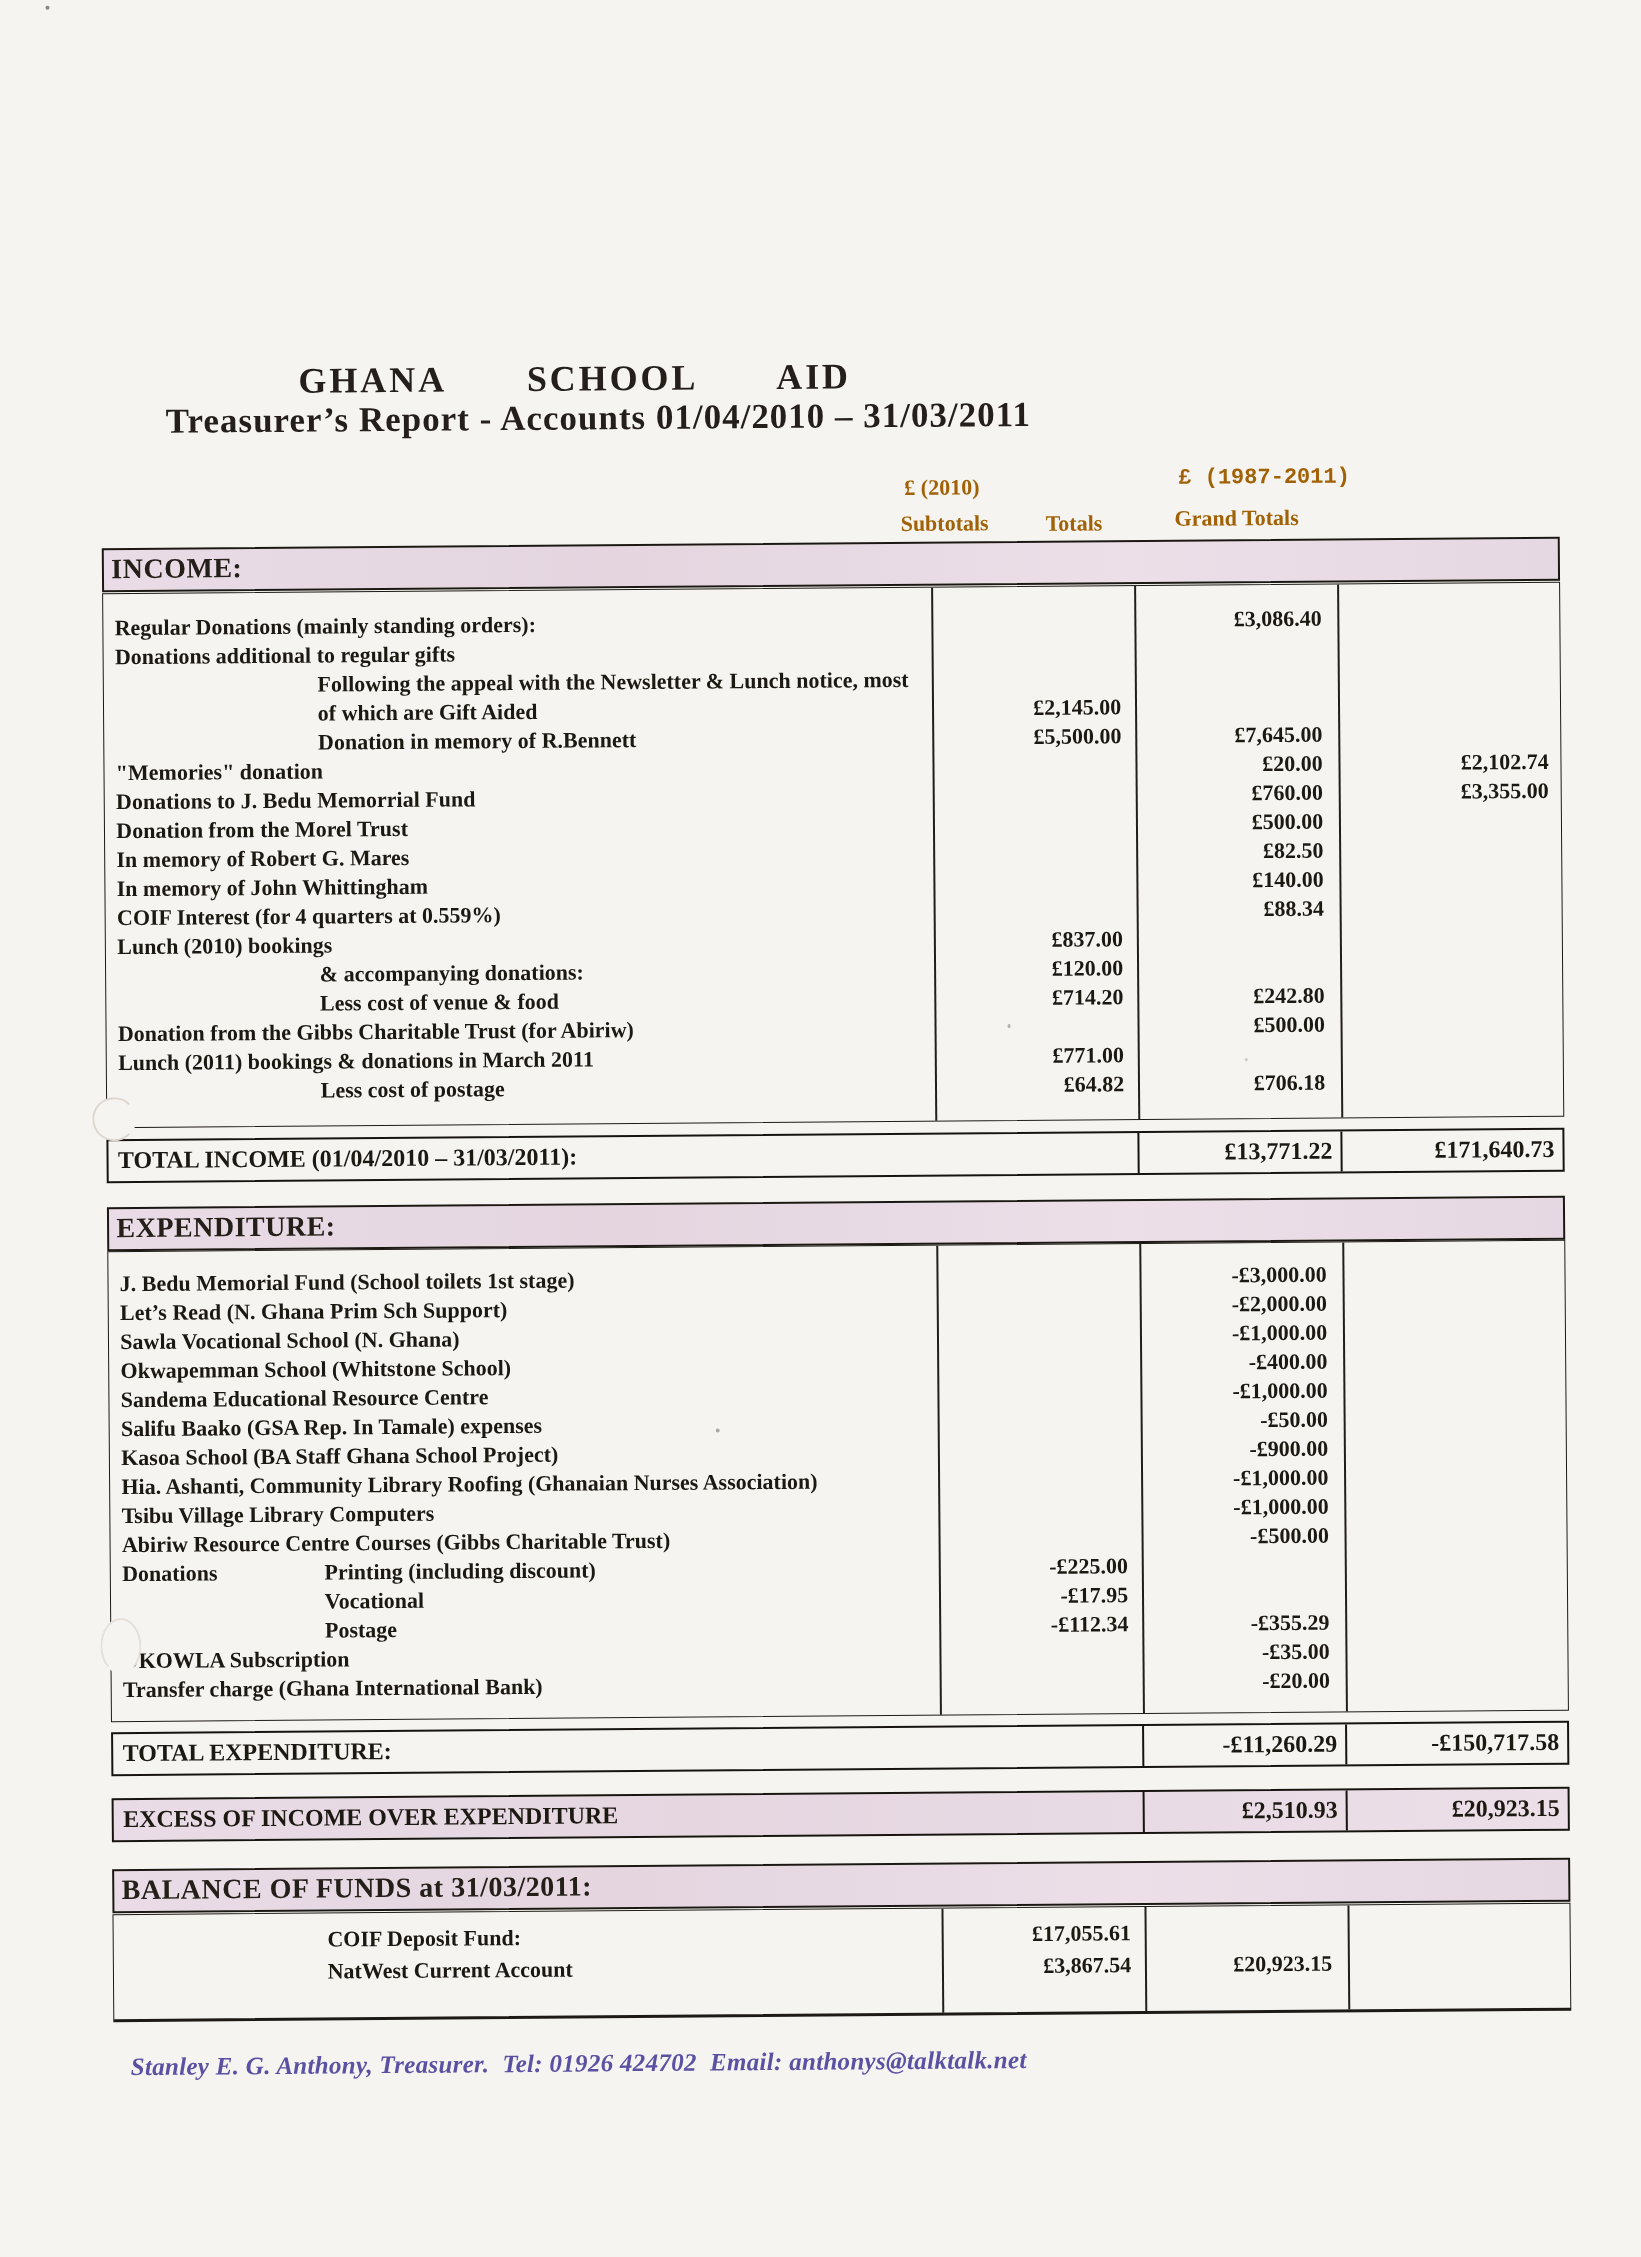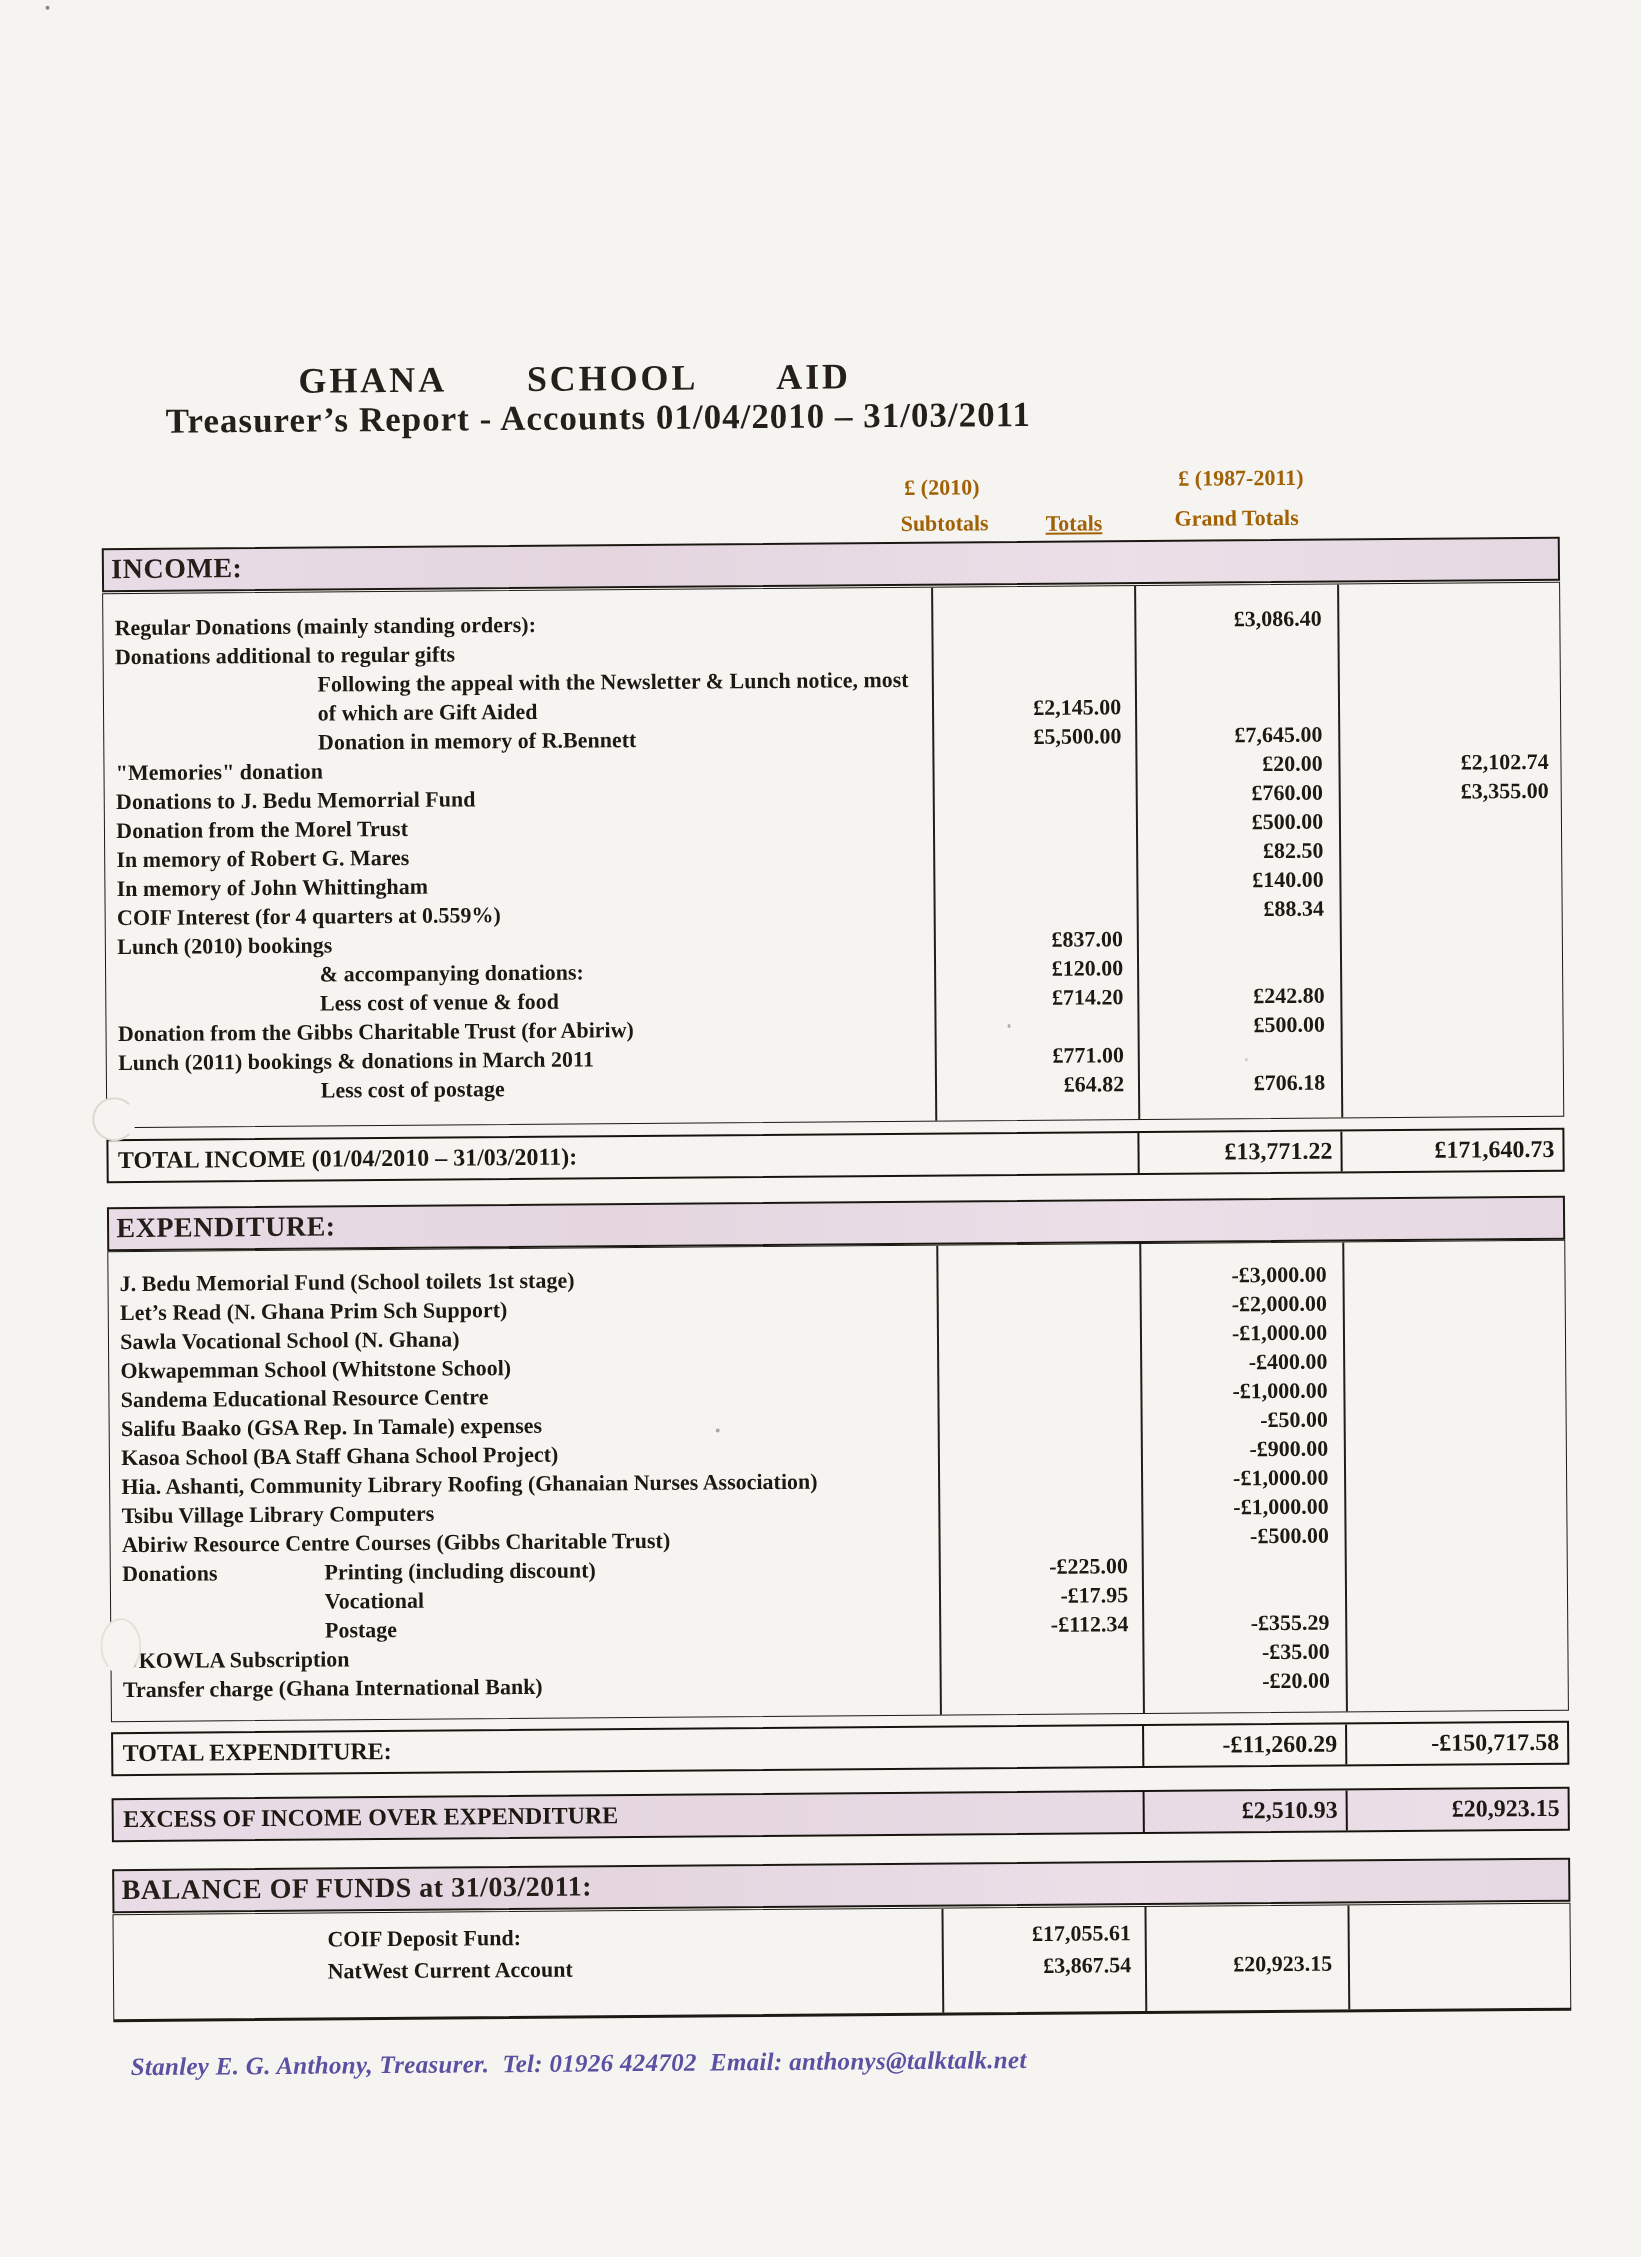--- a/index.html
+++ b/index.html
@@ -21,22 +21,22 @@
   }
   .title2{
     position:absolute;left:75px;top:402px;
     font-size:35px;font-weight:bold;letter-spacing:1px;
     color:#241f1a;white-space:nowrap;
   }
   
   .colhead{position:absolute;font-size:22px;font-weight:bold;color:#a16207;white-space:nowrap;text-align:center;}
   .ch-cur1{left:813px;top:481px;}
   .ch-sub{left:809px;top:517px;font-family:Liberation Serif, serif;}
-  .ch-tot{left:954px;top:518px;text-decoration:underline;}
-  .ch-cur2{left:1087px;top:474px;}
+  .ch-tot{left:954px;top:518px;}
+  .ch-cur2{left:1087px;top:474px;font-family:Liberation Mono, monospace;}
   .ch-grand{left:1083px;top:514px;}
   
   .band{
     position:absolute;left:9.7px;width:1458px;height:44px;
     border:2.9px solid #1b1713;box-sizing:border-box;
     background:linear-gradient(90deg,#e9dce6 0%,#e4d5df 35%,#ecdfe8 70%,#e6d8e2 100%);
   }
   .band .band-label{
     display:block;line-height:38px;padding-left:7.7px;
     font-size:28px;font-weight:bold;letter-spacing:0.5px;color:#242019;

